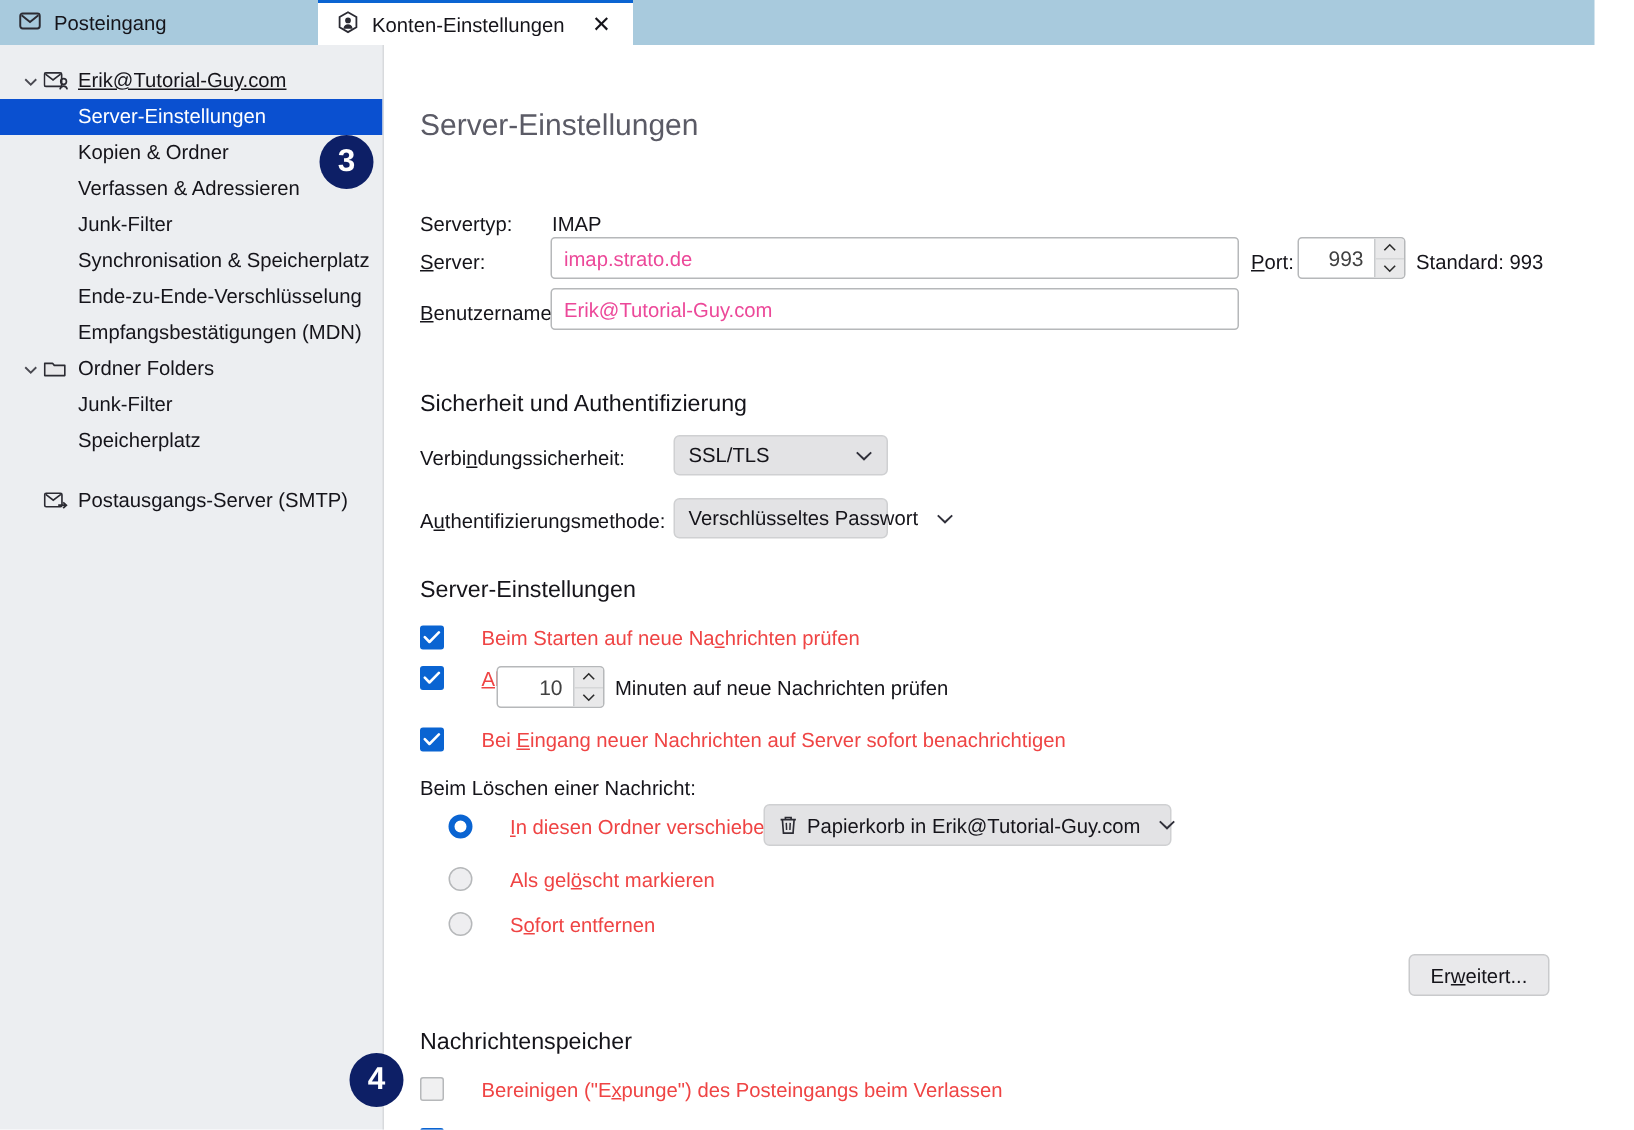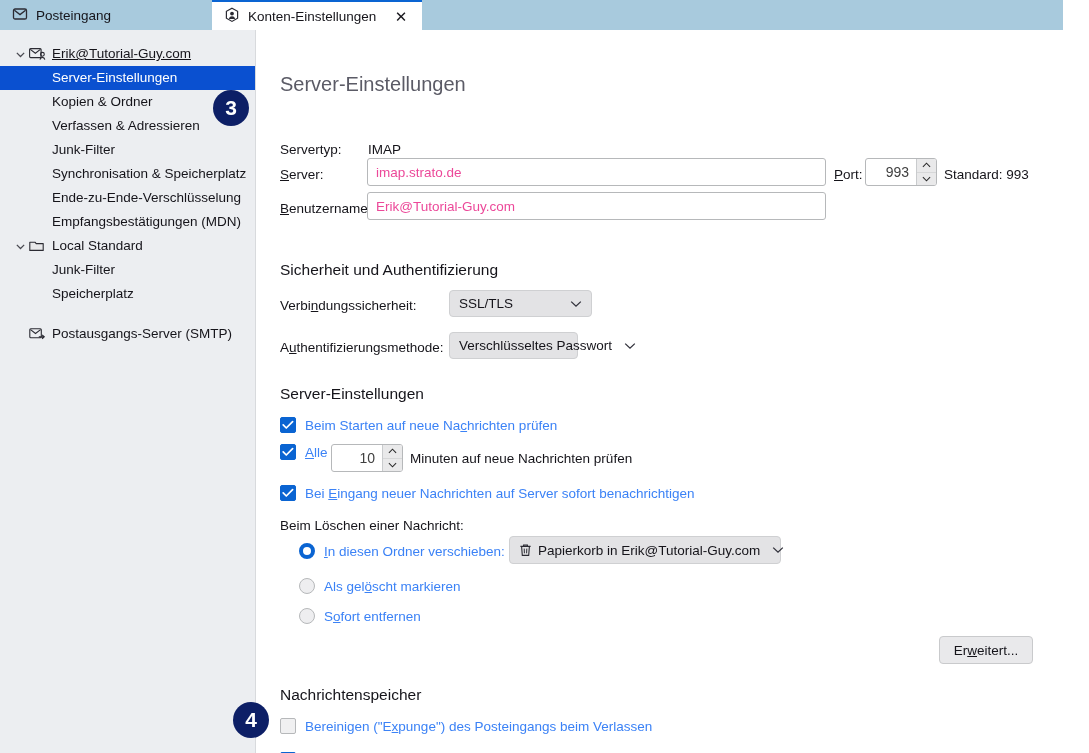--- a/index.html
+++ b/index.html
@@ -192,21 +192,21 @@
   .radio {
     width: 16px; height: 16px;
     flex: 0 0 16px;
     border-radius: 50%;
     margin-right: 9px;
     box-sizing: border-box;
   }
   .radio.on { border: 4.5px solid #0a64d2; background: #ffffff; }
   .radio.off { border: 1px solid #b6b8ba; background: #eeeef0; }
 
-  .rowtext { font-size: 13.5px; color: #3b82f6; }
+  .rowtext { font-size: 13.5px; color: #ef4444; margin-left: 16px; }
 
   
   .badge {
     position: absolute;
     width: 36px; height: 36px;
     border-radius: 50%;
     background: #0d1f66;
     color: #ffffff;
     display: flex; align-items: center; justify-content: center;
     font-size: 21px;
@@ -292,21 +292,21 @@
     <span class="twisty">
       <svg width="11" height="11" viewBox="0 0 12 12">
           <path d="M2 4.2 L6 8.2 L10 4.2" fill="none" stroke="#4a4a52" stroke-width="1.35"></path>
         </svg>
     </span>
     <span class="tree-icon">
       <svg width="16" height="14" viewBox="0 0 16 14">
         <path d="M0.8 3.2 L0.8 11.4 L14.2 11.4 L14.2 4.6 L7.2 4.6 L6.0 3.2 Z" fill="#e8e8ea" stroke="#2b2b33" stroke-width="1.1" stroke-linejoin="round"></path>
       </svg>
     </span>
-    <span class="tree-label">Local Standard</span>
+    <span class="tree-label">Ordner Folders</span>
   </div>
 
   <div class="tree-row indent-child">
     <span class="tree-label">Junk-Filter</span>
   </div>
 
   <div class="tree-row indent-child">
     <span class="tree-label">Speicherplatz</span>
   </div>
 
@@ -364,21 +364,21 @@
   <div class="dropdown" style="left:192px; top:260px; width:143px; height:27px;">
     <span class="dd-text">SSL/TLS</span>
     <span class="dd-chev">
       <svg width="12" height="8" viewBox="0 0 12 8">
           <path d="M1.2 1.6 L6 6.2 L10.8 1.6" fill="none" stroke="#30303a" stroke-width="1.3"></path>
         </svg>
     </span>
   </div>
 
   <span class="lbl" style="left:23px; top:310px;">A<u>u</u>thentifizierungsmethode:</span>
-  <div class="dropdown" style="left:192px; top:302px; width:129px; height:27px;">
+  <div class="dropdown" style="left:192px; top:302px; width:143px; height:27px;">
     <span class="dd-text">Verschlüsseltes Passwort</span>
     <span class="dd-chev">
       <svg width="12" height="8" viewBox="0 0 12 8">
           <path d="M1.2 1.6 L6 6.2 L10.8 1.6" fill="none" stroke="#30303a" stroke-width="1.3"></path>
         </svg>
     </span>
   </div>
 
   <h2 class="group-title" style="left:23px; top:355px;">Server-Einstellungen</h2>
 

